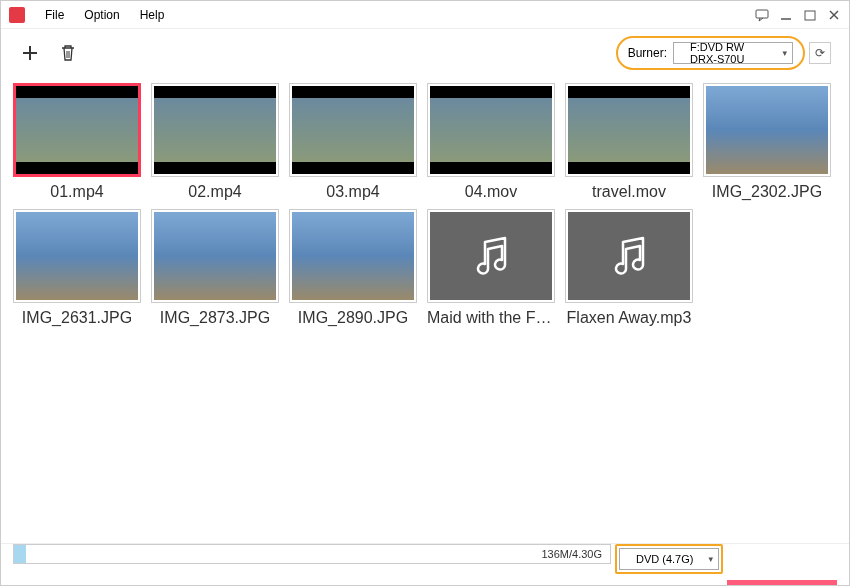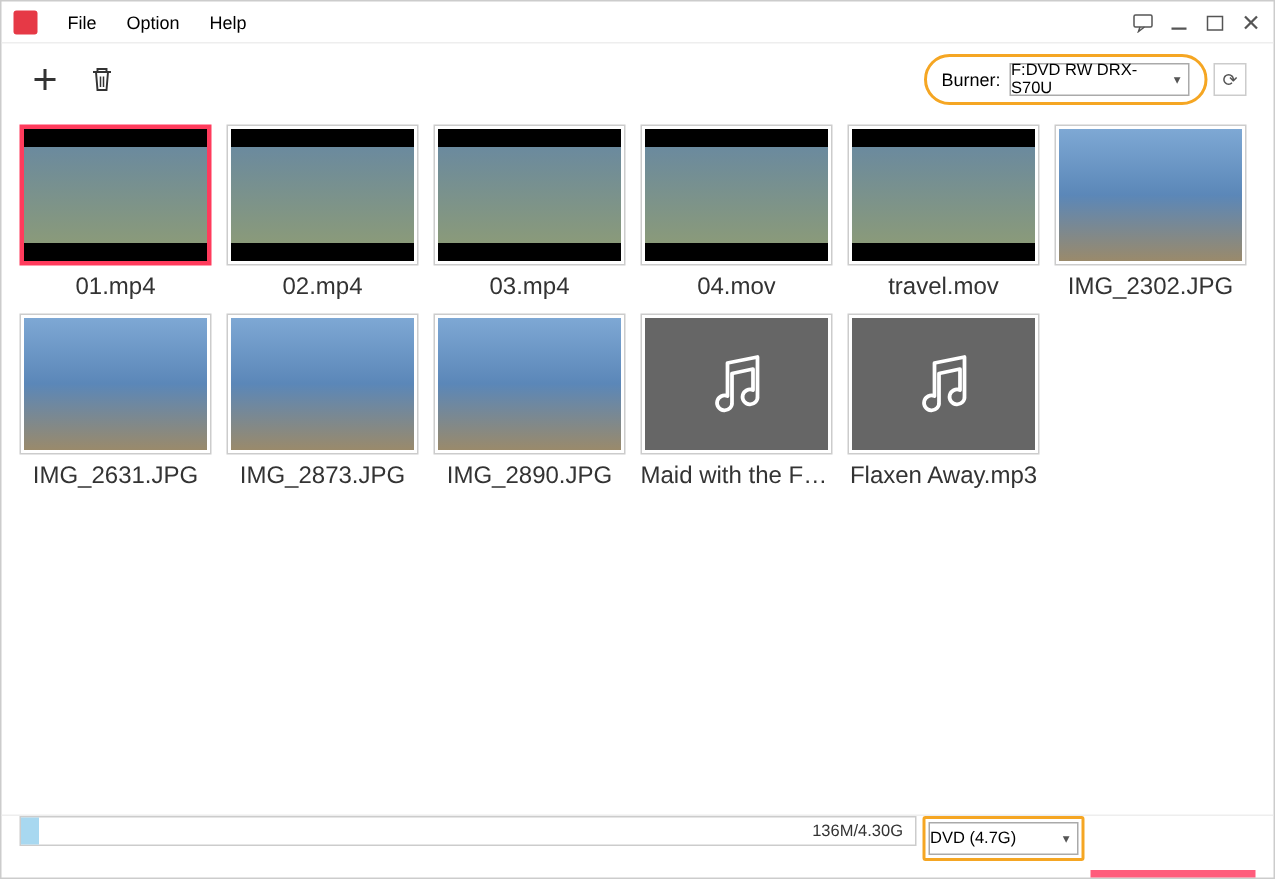--- a/index.html
+++ b/index.html
@@ -9,21 +9,21 @@
 .app-icon { width: 16px; height: 16px; background: #e63946; border-radius: 2px; margin-right: 10px; }
 .menu-item { font-size: 12px; padding: 0 10px; cursor: pointer; }
 .titlebar-spacer { flex: 1; }
 .tb-icon { width: 14px; height: 14px; margin-left: 10px; cursor: pointer; display: flex; align-items: center; justify-content: center; }
 
 .toolbar { height: 48px; display: flex; align-items: center; padding: 0 18px; }
 .tool-btn { width: 22px; height: 22px; margin-right: 16px; cursor: pointer; display: flex; align-items: center; justify-content: center; }
 .toolbar-spacer { flex: 1; }
 .field-label { font-size: 12px; margin-right: 6px; }
 .text-input { font-size: 12px; padding: 3px 6px; border: 1px solid #aaa; width: 110px; height: 22px; }
-.dropdown { font-size: 11px; padding: 2px 18px 2px 0; border: 1px solid #aaa; width: 120px; height: 22px; position: relative; background: #fff; display: flex; align-items: center; }
+.dropdown { font-size: 11px; padding: 2px 18px 2px 16px; border: 1px solid #aaa; width: 120px; height: 22px; position: relative; background: #fff; display: flex; align-items: center; }
 .dropdown::after { content: "▾"; position: absolute; right: 5px; font-size: 9px; color: #555; }
 .highlight-oval { border: 2px solid #f5a623; border-radius: 18px; padding: 4px 10px; display: flex; align-items: center; }
 .refresh-btn { width: 22px; height: 22px; border: 1px solid #ccc; margin-left: 4px; display: flex; align-items: center; justify-content: center; cursor: pointer; font-size: 12px; color: #555; }
 
 .gallery { flex: 1; padding: 6px 10px; display: flex; flex-wrap: wrap; align-content: flex-start; gap: 8px 6px; overflow: hidden; }
 .item { width: 132px; display: flex; flex-direction: column; align-items: center; cursor: pointer; }
 .thumb { width: 128px; height: 94px; border: 1px solid #ccc; padding: 2px; background: #fff; }
 .thumb.selected { border: 3px solid #ff3b5c; padding: 0; }
 .thumb-inner { width: 100%; height: 100%; background: #555; display: flex; align-items: center; justify-content: center; }
 .thumb-inner.video { background: linear-gradient(#000 0%, #000 14%, #6b8a9e 14%, #8a9a7a 86%, #000 86%, #000 100%); }

